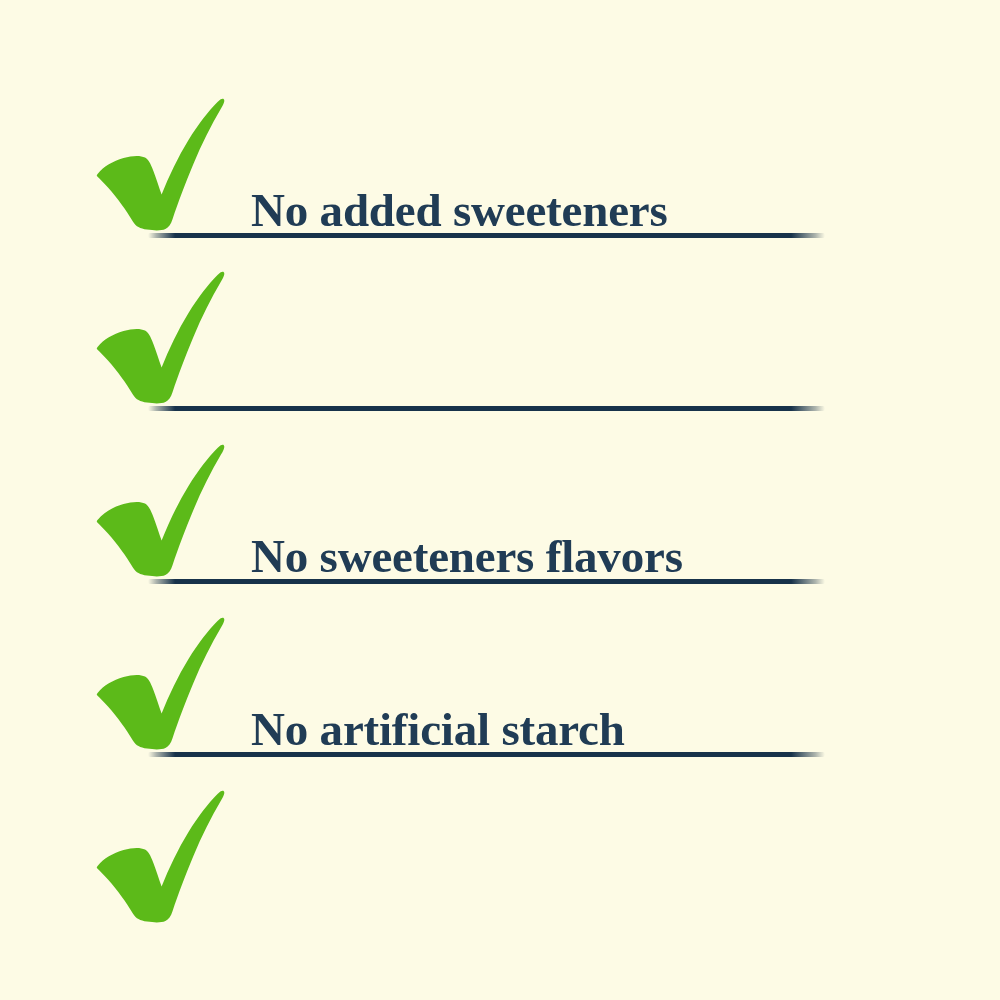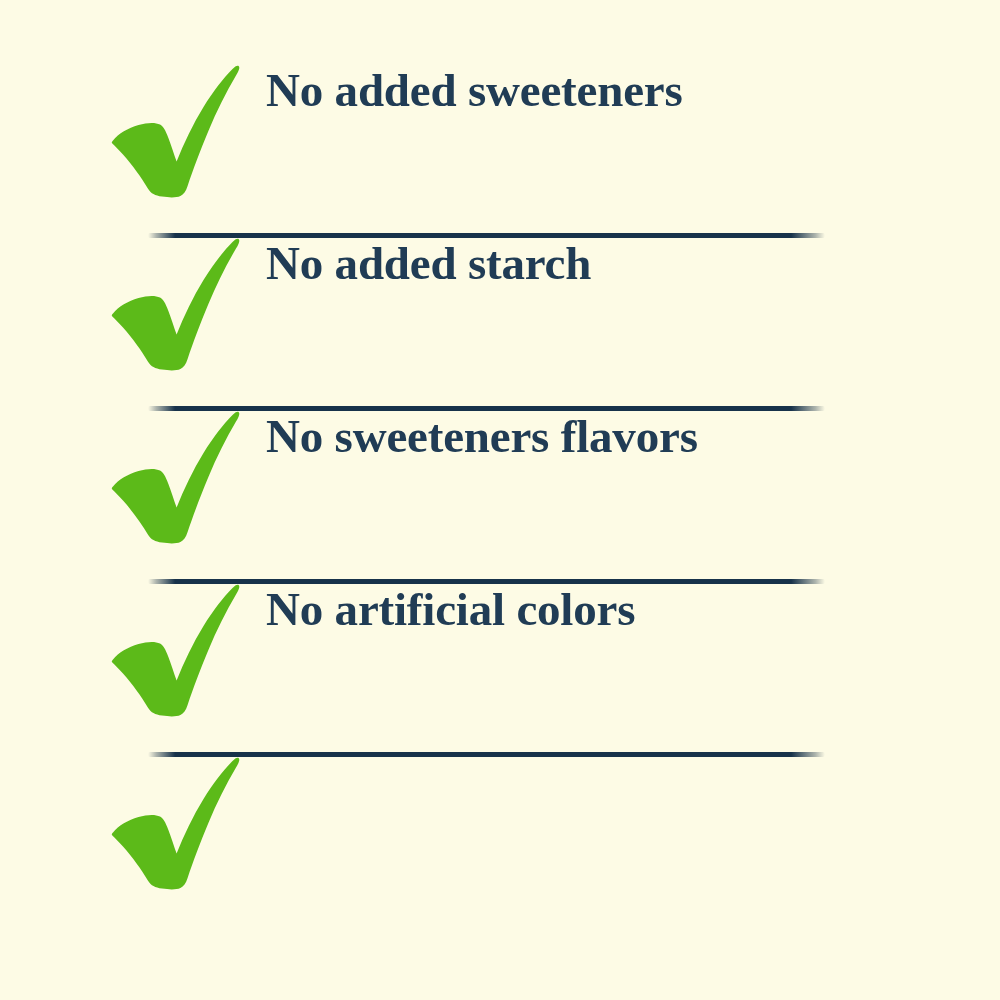--- a/index.html
+++ b/index.html
@@ -22,24 +22,25 @@
     box-sizing: border-box;
     display: flex;
     flex-direction: column;
     justify-content: flex-start;
     padding-top: 62px;
   }
 
   .benefit-row {
     position: relative;
     display: flex;
-    align-items: flex-start;
+    align-items: flex-end;
     height: 173px;
-    padding-left: 108px;
+    padding-left: 72px;
     box-sizing: border-box;
+    margin-left: 21px;
   }
 
   .check-icon {
     flex: 0 0 auto;
     width: 132px;
     height: 140px;
     margin-right: 26px;
     display: block;
   }
   .check-icon svg {
@@ -97,21 +98,20 @@
   <div class="divider-wrap">
     <div class="divider"></div>
   </div>
 
   <div class="benefit-row">
     <span class="check-icon">
       <svg viewBox="0 0 132 140" xmlns="http://www.w3.org/2000/svg">
         <path d="M5.0 78.5 C10.5 71.5 20.0 66.0 30.5 63.0 C39.5 60.4 47.5 60.2 52.0 62.6 C55.2 64.3 57.6 68.6 60.4 76.0 C63.4 83.9 66.0 92.4 68.6 99.6 C76.0 81.0 85.0 62.0 95.5 45.0 C105.0 29.6 115.0 16.6 124.5 7.0 C127.2 4.2 129.6 3.0 130.8 4.2 C132.0 5.5 131.0 8.6 128.0 13.6 C118.0 30.4 108.6 49.4 100.4 69.0 C92.0 89.0 85.0 108.0 79.6 124.0 C77.8 129.4 75.6 132.6 72.4 134.0 C68.4 135.8 62.0 135.8 54.0 134.6 C47.0 133.5 43.0 131.6 40.2 127.0 C33.4 115.8 24.4 103.0 15.0 92.6 C10.4 87.5 6.6 83.8 4.6 81.8 C3.2 80.4 3.8 80.0 5.0 78.5 Z" fill="#5cba19"></path>
       </svg>
     </span>
-    <span class="benefit-label">No added starch</span>
   </div>
 
   <div class="divider-wrap">
     <div class="divider"></div>
   </div>
 
   <div class="benefit-row">
     <span class="check-icon">
       <svg viewBox="0 0 132 140" xmlns="http://www.w3.org/2000/svg">
         <path d="M5.0 78.5 C10.5 71.5 20.0 66.0 30.5 63.0 C39.5 60.4 47.5 60.2 52.0 62.6 C55.2 64.3 57.6 68.6 60.4 76.0 C63.4 83.9 66.0 92.4 68.6 99.6 C76.0 81.0 85.0 62.0 95.5 45.0 C105.0 29.6 115.0 16.6 124.5 7.0 C127.2 4.2 129.6 3.0 130.8 4.2 C132.0 5.5 131.0 8.6 128.0 13.6 C118.0 30.4 108.6 49.4 100.4 69.0 C92.0 89.0 85.0 108.0 79.6 124.0 C77.8 129.4 75.6 132.6 72.4 134.0 C68.4 135.8 62.0 135.8 54.0 134.6 C47.0 133.5 43.0 131.6 40.2 127.0 C33.4 115.8 24.4 103.0 15.0 92.6 C10.4 87.5 6.6 83.8 4.6 81.8 C3.2 80.4 3.8 80.0 5.0 78.5 Z" fill="#5cba19"></path>
@@ -123,21 +123,21 @@
   <div class="divider-wrap">
     <div class="divider"></div>
   </div>
 
   <div class="benefit-row">
     <span class="check-icon">
       <svg viewBox="0 0 132 140" xmlns="http://www.w3.org/2000/svg">
         <path d="M5.0 78.5 C10.5 71.5 20.0 66.0 30.5 63.0 C39.5 60.4 47.5 60.2 52.0 62.6 C55.2 64.3 57.6 68.6 60.4 76.0 C63.4 83.9 66.0 92.4 68.6 99.6 C76.0 81.0 85.0 62.0 95.5 45.0 C105.0 29.6 115.0 16.6 124.5 7.0 C127.2 4.2 129.6 3.0 130.8 4.2 C132.0 5.5 131.0 8.6 128.0 13.6 C118.0 30.4 108.6 49.4 100.4 69.0 C92.0 89.0 85.0 108.0 79.6 124.0 C77.8 129.4 75.6 132.6 72.4 134.0 C68.4 135.8 62.0 135.8 54.0 134.6 C47.0 133.5 43.0 131.6 40.2 127.0 C33.4 115.8 24.4 103.0 15.0 92.6 C10.4 87.5 6.6 83.8 4.6 81.8 C3.2 80.4 3.8 80.0 5.0 78.5 Z" fill="#5cba19"></path>
       </svg>
     </span>
-    <span class="benefit-label">No artificial colors</span>
+    <span class="benefit-label">No artificial starch</span>
   </div>
 
   <div class="divider-wrap">
     <div class="divider"></div>
   </div>
 
   <div class="benefit-row">
     <span class="check-icon">
       <svg viewBox="0 0 132 140" xmlns="http://www.w3.org/2000/svg">
         <path d="M5.0 78.5 C10.5 71.5 20.0 66.0 30.5 63.0 C39.5 60.4 47.5 60.2 52.0 62.6 C55.2 64.3 57.6 68.6 60.4 76.0 C63.4 83.9 66.0 92.4 68.6 99.6 C76.0 81.0 85.0 62.0 95.5 45.0 C105.0 29.6 115.0 16.6 124.5 7.0 C127.2 4.2 129.6 3.0 130.8 4.2 C132.0 5.5 131.0 8.6 128.0 13.6 C118.0 30.4 108.6 49.4 100.4 69.0 C92.0 89.0 85.0 108.0 79.6 124.0 C77.8 129.4 75.6 132.6 72.4 134.0 C68.4 135.8 62.0 135.8 54.0 134.6 C47.0 133.5 43.0 131.6 40.2 127.0 C33.4 115.8 24.4 103.0 15.0 92.6 C10.4 87.5 6.6 83.8 4.6 81.8 C3.2 80.4 3.8 80.0 5.0 78.5 Z" fill="#5cba19"></path>

